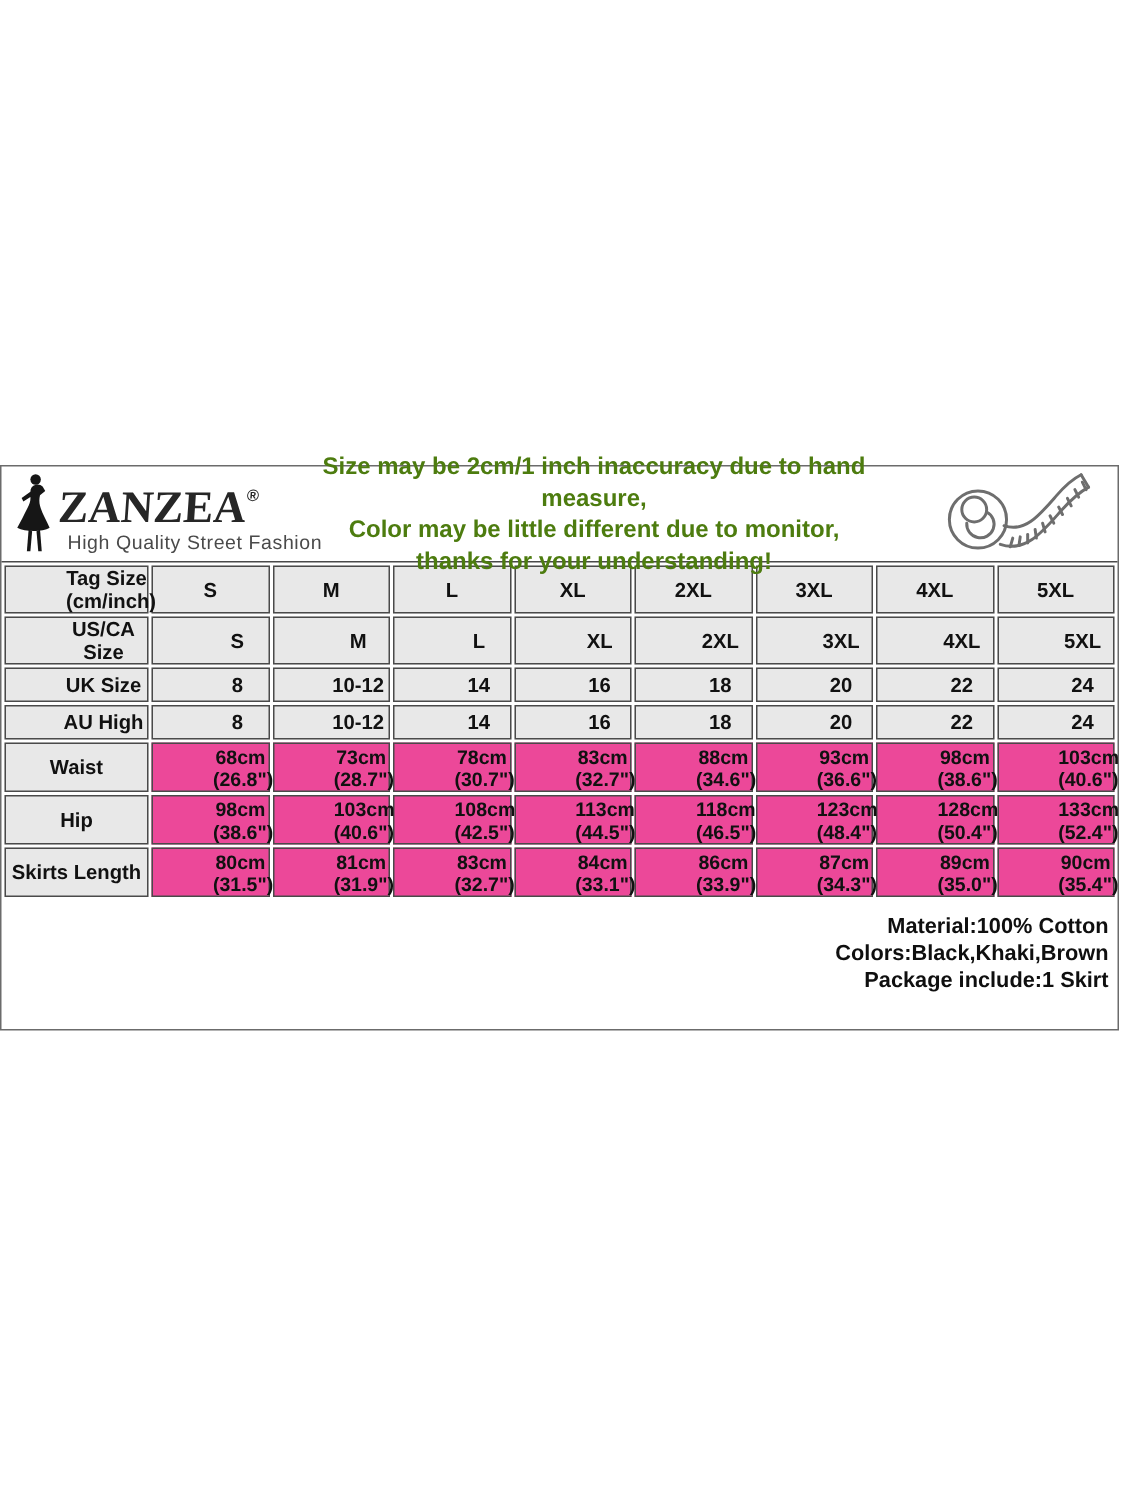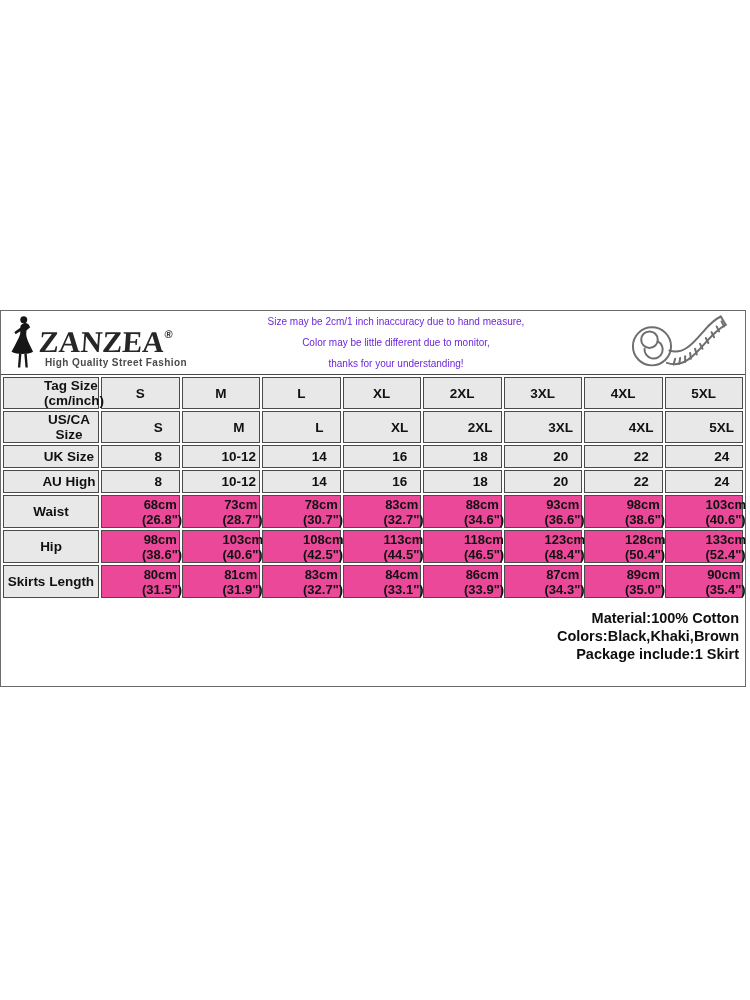--- a/index.html
+++ b/index.html
@@ -10,22 +10,22 @@
     border:1px solid #6b6b6b;background:#fff;
   }
   
   .hdr{display:flex;align-items:center;height:63px;padding:0 10px 0 6px;border-bottom:1px solid #4a4a4a;}
   .logo{display:flex;align-items:flex-end;width:172px;flex:0 0 auto;}
   .logo-fig{width:30px;height:56px;margin-right:2px;flex:0 0 auto;}
   .logo-txt{display:flex;flex-direction:column;line-height:1;}
   .logo-word{font-family:"Liberation Serif",serif;font-weight:bold;font-size:30px;
     letter-spacing:0px;color:#262626;transform:skewX(-4deg);white-space:nowrap;}
   .logo-reg{font-size:11px;vertical-align:14px;font-family:"Liberation Sans",sans-serif;}
-  .logo-tag{font-size:10px;color:#4a4a4a;letter-spacing:.4px;margin:1px 0 3px 6px;white-space:nowrap;font-weight:bold;}
-  .notice{flex:1;text-align:center;font-weight:normal;font-size:10px;line-height:21px;color:#6d28d9;}
+  .logo-tag{font-size:13px;color:#4a4a4a;letter-spacing:.4px;margin:1px 0 3px 6px;white-space:nowrap;}
+  .notice{flex:1;text-align:center;font-weight:bold;font-size:16px;line-height:21px;color:#4d7c0f;}
   .tape{width:118px;height:58px;flex:0 0 auto;margin-left:4px;}
   
   table.size{width:100%;border-collapse:separate;border-spacing:2px;table-layout:fixed;}
   table.size td{border:1px solid #4a4a4a;text-align:center;vertical-align:middle;
     font-weight:bold;font-size:13.5px;padding:0;color:#111;}
   td.shade{background:#e8e8e8;}
   td.plain{background:#ec4899;}
   td.lbl{background:#e8e8e8;font-size:14px;}
   tr.r0 td{height:27px;}
   tr.r1 td,tr.r2 td,tr.r3 td{height:21px;padding-left:36px;}

